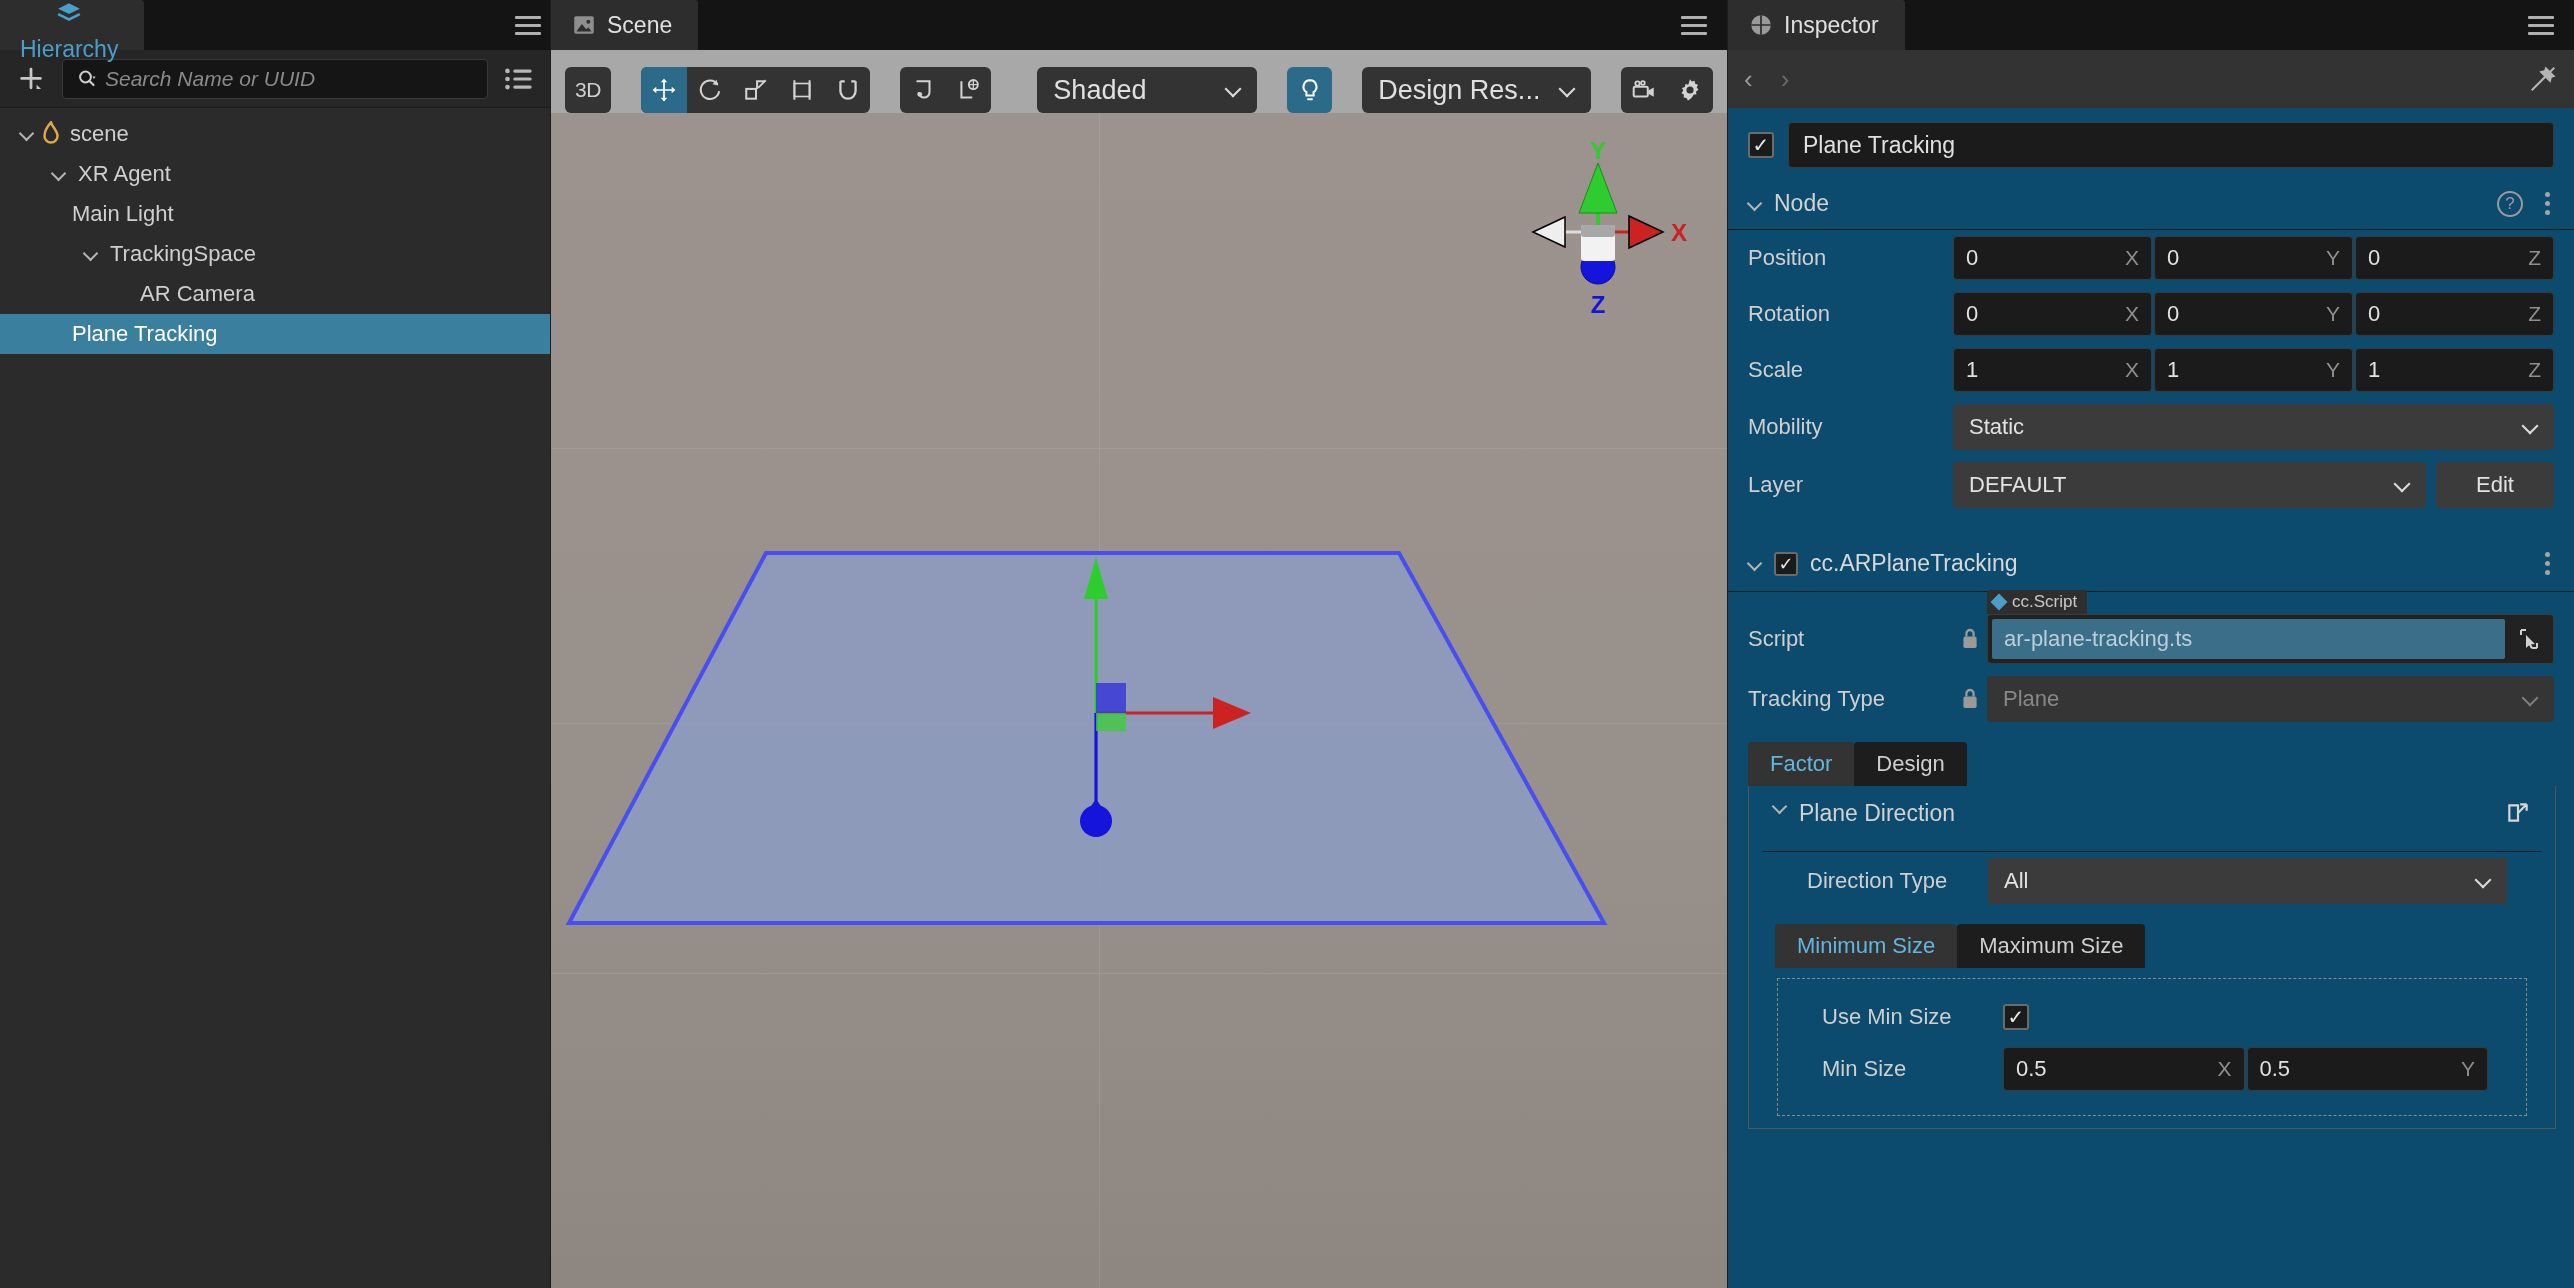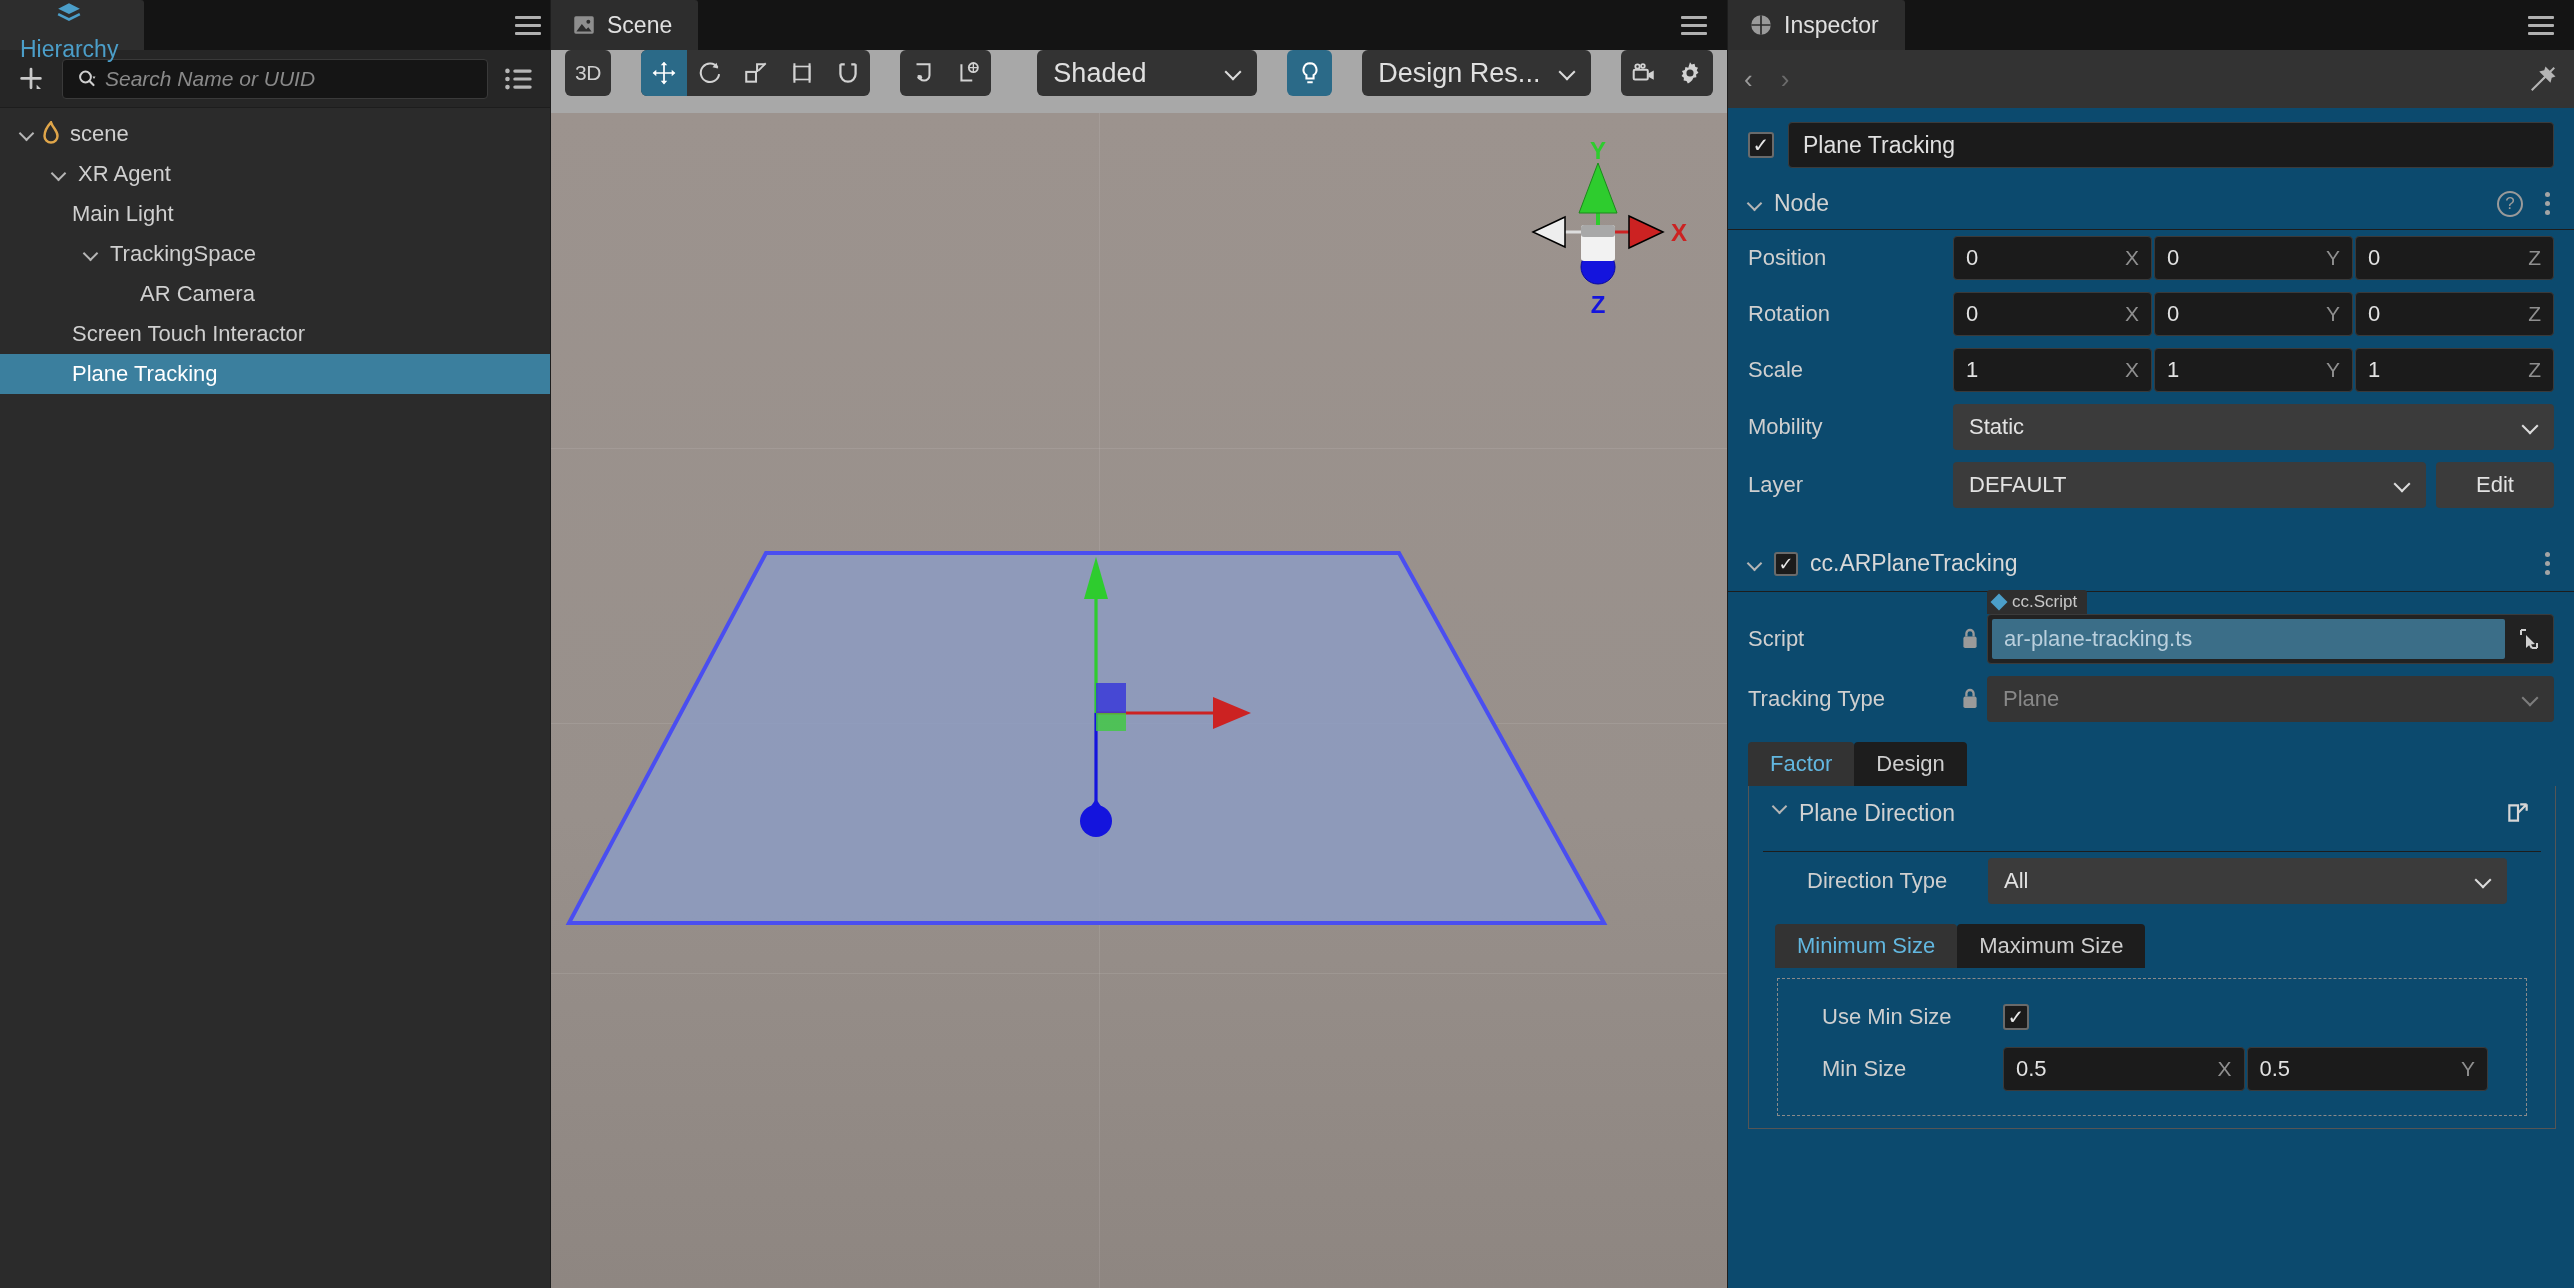--- a/index.html
+++ b/index.html
@@ -95,21 +95,21 @@
     display: flex; flex-direction: column;
     background: #2b2b2b;
     border-right: 1px solid #1d1d1d;
     min-width: 0;
   }
   .scene-tabbar { position: relative; }
   .scene-tabbar .panel-menu-btn { position: absolute; right: 10px; top: 0; }
   .scene-toolbar {
     height: 63px;
     background: #a8a8a8;
-    display: flex; align-items: flex-start;
+    display: flex; align-items: flex-end;
     gap: 16px; padding: 0 14px;
   }
   .tgroup {
     background: #333333;
     border-radius: 6px;
     display: flex; align-items: center;
     height: 46px;
     overflow: hidden;
     margin-right: 14px;
   }
@@ -371,23 +371,20 @@
         <span class="tw">
             <span class="chev"></span>
           </span>
         <span style="margin-left:6px">TrackingSpace</span>
       </div>
 
       <div class="tree-row" style="padding-left:140px">
         <span>AR Camera</span>
       </div>
 
-      <div class="tree-row" style="padding-left:72px">
-        <span>Screen Touch Interactor</span>
-      </div>
 
       <div class="tree-row selected" style="padding-left:72px">
         <span>Plane Tracking</span>
       </div>
     </div>
   </div>
 
   <div class="scene">
 
     <div class="panel-tabbar scene-tabbar">

